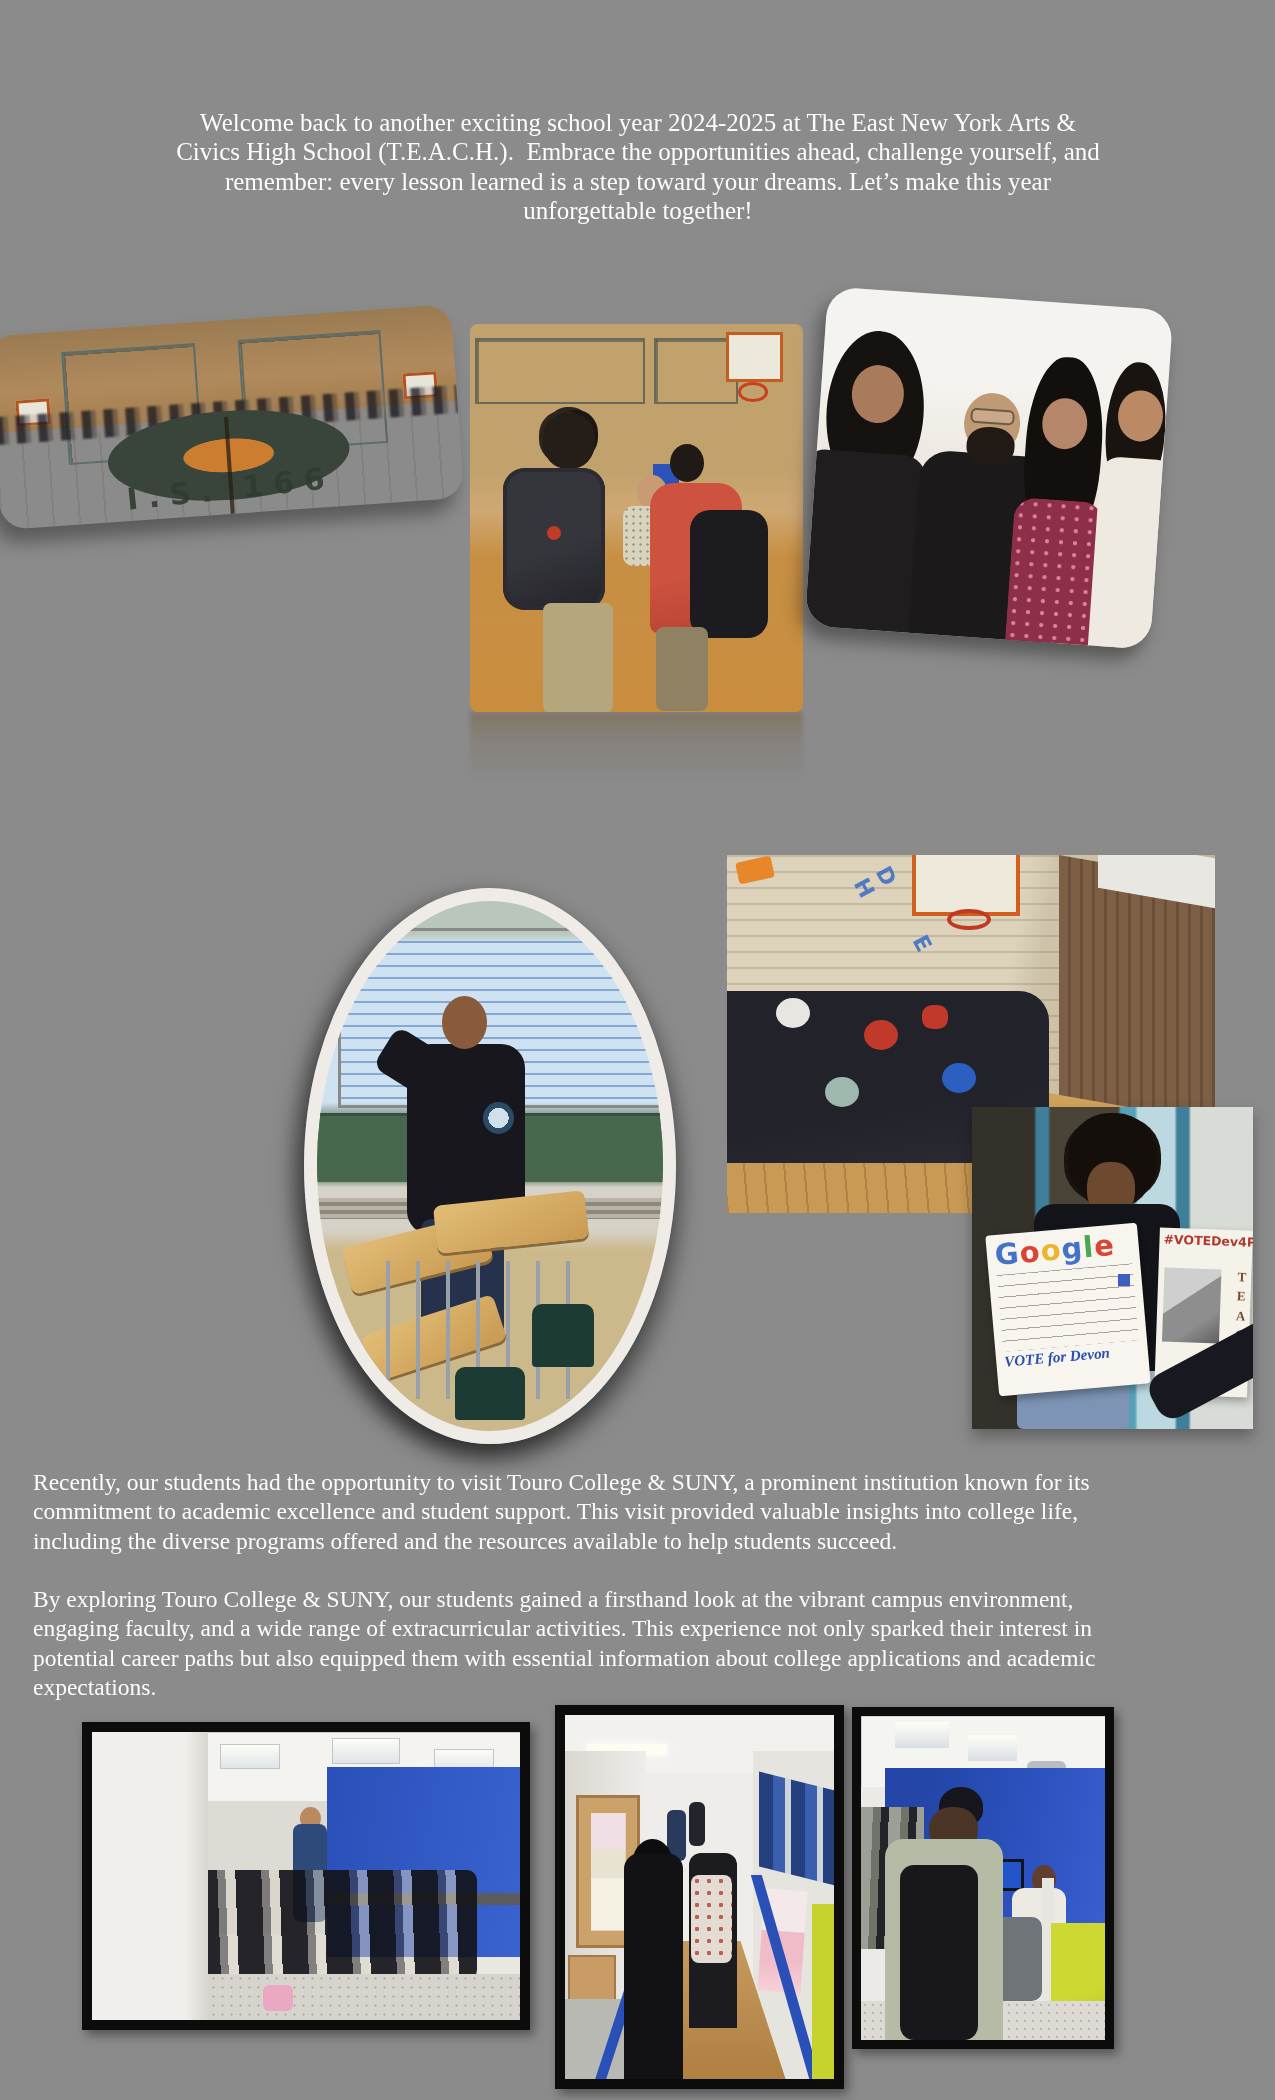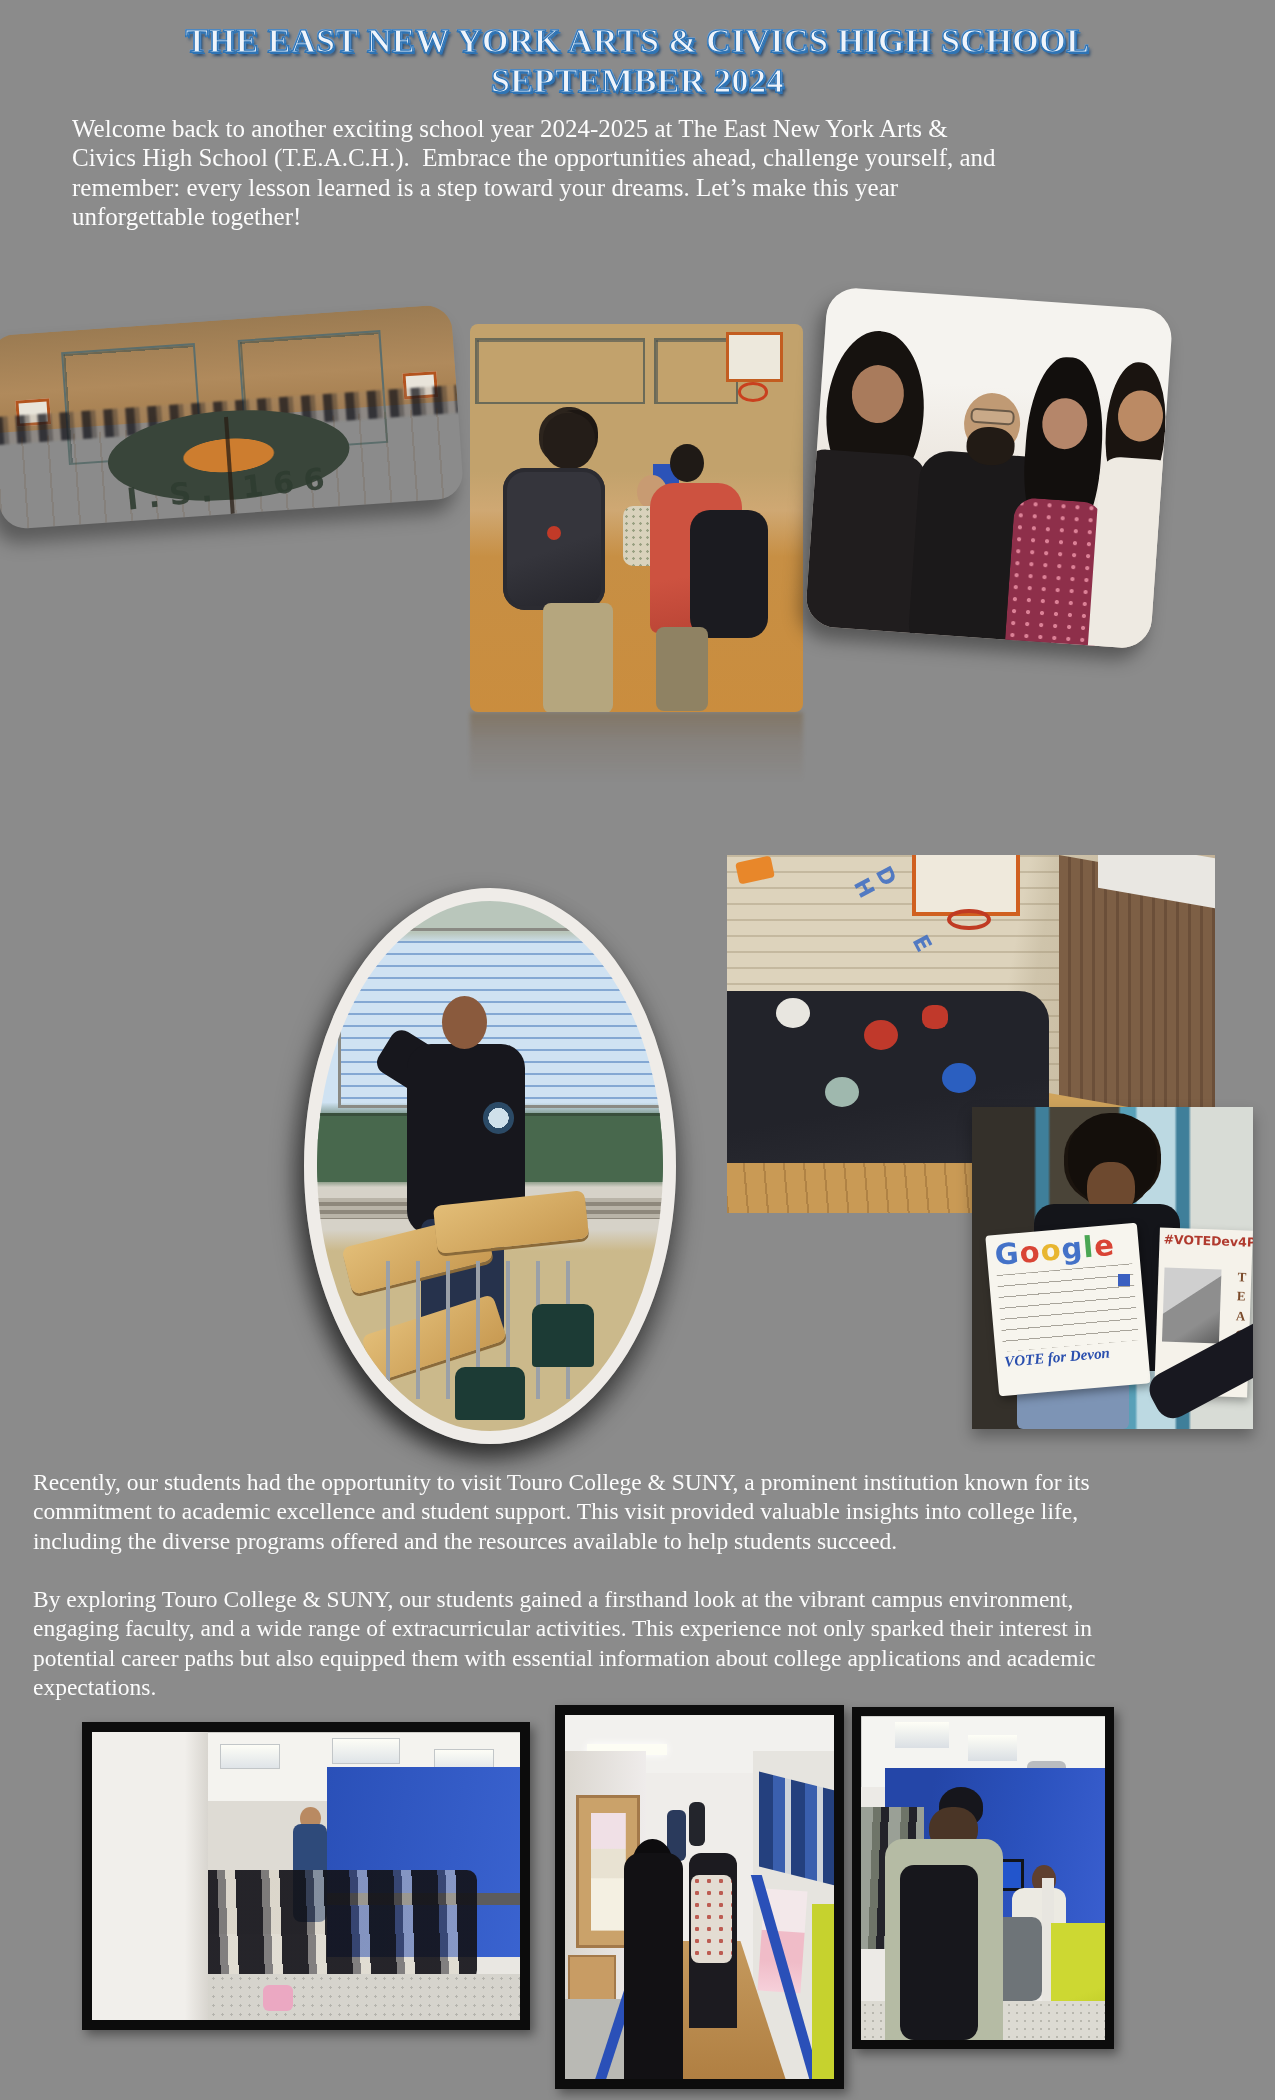--- a/index.html
+++ b/index.html
@@ -10,22 +10,22 @@
 
   
   .title{left:0;top:22px;width:100%;text-align:center;font-size:34px;font-weight:bold;
          letter-spacing:.5px;color:#eff4fb;-webkit-text-stroke:1.2px #2e74b5;
          text-shadow:-1px -1px 0 #6f9dcf,1px -1px 0 #6f9dcf,-1px 1px 0 #2e74b5,
                      2px 2px 0 #2e74b5,3px 4px 3px rgba(26,62,104,.85);}
   .subtitle{left:0;top:62px;width:100%;text-align:center;font-size:34px;font-weight:bold;
          letter-spacing:.5px;color:#eff4fb;-webkit-text-stroke:1.2px #2e74b5;
          text-shadow:-1px -1px 0 #6f9dcf,1px -1px 0 #6f9dcf,-1px 1px 0 #2e74b5,
                      2px 2px 0 #2e74b5,3px 4px 3px rgba(26,62,104,.85);}
-  .intro{left:72px;top:108px;width:1100px;font-size:25px;line-height:29.4px;
-         text-align:left;white-space:pre-wrap;color:#fcfcfc;margin-top:6px;}
+  .intro{left:88px;top:108px;width:1100px;font-size:25px;line-height:29.4px;
+         text-align:center;white-space:pre-wrap;color:#fcfcfc;}
 
   .caption{font-size:26px;color:#fcfcfc;text-align:center;white-space:pre-wrap;}
   .cap-principal{left:62px;top:652px;width:408px;line-height:36.6px;}
   .cap-sg{left:663px;top:758px;width:560px;line-height:35px;}
 
   .bodypara{left:33px;width:1214px;font-size:23.5px;line-height:29.4px;text-align:left;
             white-space:pre-wrap;color:#fcfcfc;}
   .p1{top:1468px;} .p2{top:1585px;}
 
   
@@ -245,22 +245,20 @@
   .lb-door{left:78%;top:64%;width:22%;height:36%;background:linear-gradient(160deg,#cdd832 0 60%,#b3c01e 100%);}
   .lb-doorframe{left:74%;top:50%;width:5%;height:50%;background:#e8e6e0;}
   .lb-floor{left:0;top:88%;width:100%;height:12%;background:#dcdad2;
      background-image:radial-gradient(rgba(130,130,120,.4) 1px,transparent 1.4px);background-size:8px 8px;}
 </style>
 </head>
 <body style="background: rgb(139, 139, 139);">
 
 <div class="page">
 
-  <div class="abs title">THE EAST NEW YORK ARTS &amp; CIVICS HIGH SCHOOL</div>
-  <div class="abs subtitle">SEPTEMBER 2024</div>
 
   <div class="abs intro">Welcome back to another exciting school year 2024-2025 at The East New York Arts &amp;
 Civics High School (T.E.A.C.H.).  Embrace the opportunities ahead, challenge yourself, and
 remember: every lesson learned is a step toward your dreams. Let’s make this year
 unforgettable together!</div>
 
   <div class="abs photo shadowed ph-gymfloor">
     <div class="abs gymfloor-wall"></div>
     <div class="abs gym-win" style="left:16%;width:28%;"></div>
     <div class="abs gym-win" style="left:54%;width:30%;"></div>

